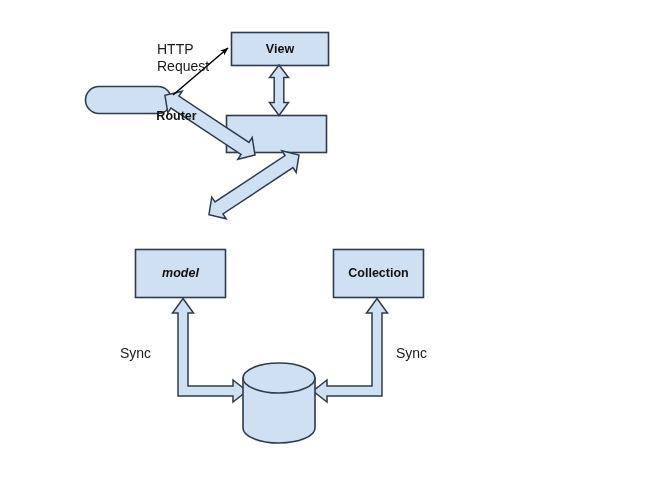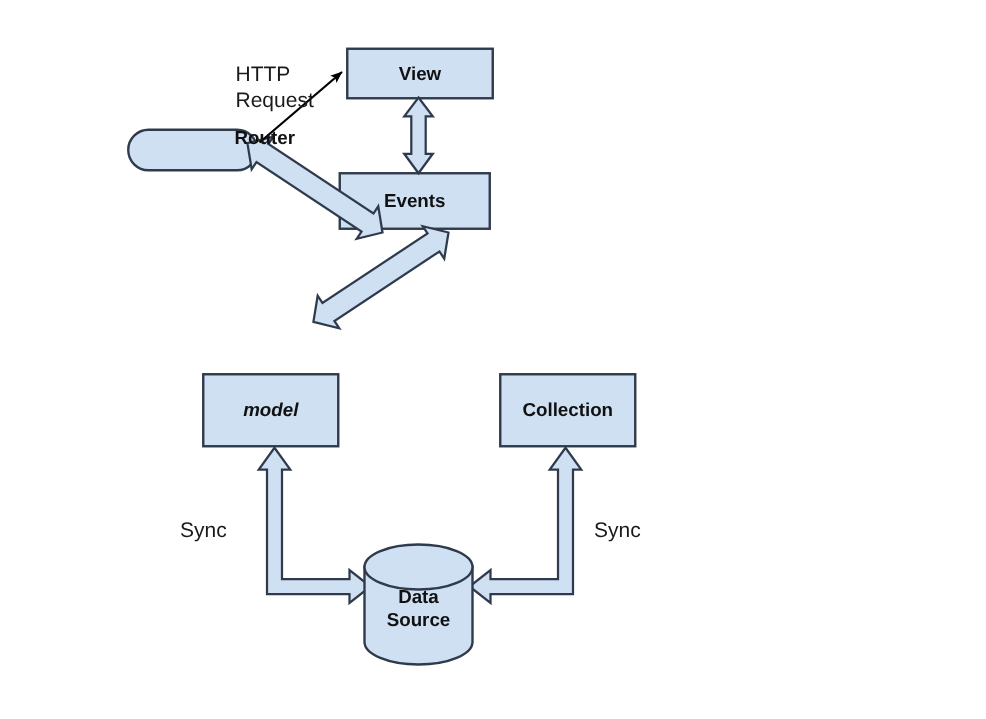--- a/index.html
+++ b/index.html
@@ -116,32 +116,29 @@
 
     <g>
       <path d="M243,378 L243,428 A36,15 0 0 0 315,428 L315,378 Z" fill="#cfe0f3" stroke="#2f3b4c" stroke-width="1.6"></path>
       <ellipse cx="279" cy="378" rx="36" ry="15" fill="#cfe0f3" stroke="#2f3b4c" stroke-width="1.6"></ellipse>
     </g>
 
     <line x1="173" y1="95" x2="228" y2="48" stroke="#000000" stroke-width="1.5" marker-end="url(#thin-head)"></line>
 
   </svg>
 
-  <div class="node-label" style="left:85px; top:78px; width:87px; height:28px;padding-left:48px;">Router</div>
+  <div class="node-label" style="left:85px; top:102px; width:87px; height:28px;padding-left:48px;">Router</div>
 
   <div class="node-label" style="left:231px; top:32px; width:98px; height:34px;">View</div>
 
-  <div class="node-label" style="left:226px; top:115px; width:101px; height:38px;">Events</div>
 
   <div class="node-label" style="left:135px; top:249px; width:91px; height:49px;font-style:italic;">model</div>
 
   <div class="node-label" style="left:333px; top:249px; width:91px; height:49px;">Collection</div>
 
-  <div class="node-label" style="left:243px; top:378px; width:72px; height:56px; white-space:pre-line;">Data
-Source</div>
 
   <div class="edge-label" style="left:157px; top:41px;">HTTP
 Request</div>
 
   <div class="edge-label" style="left:120px; top:345px;">Sync</div>
 
   <div class="edge-label" style="left:396px; top:345px;">Sync</div>
 
 </div>
 

